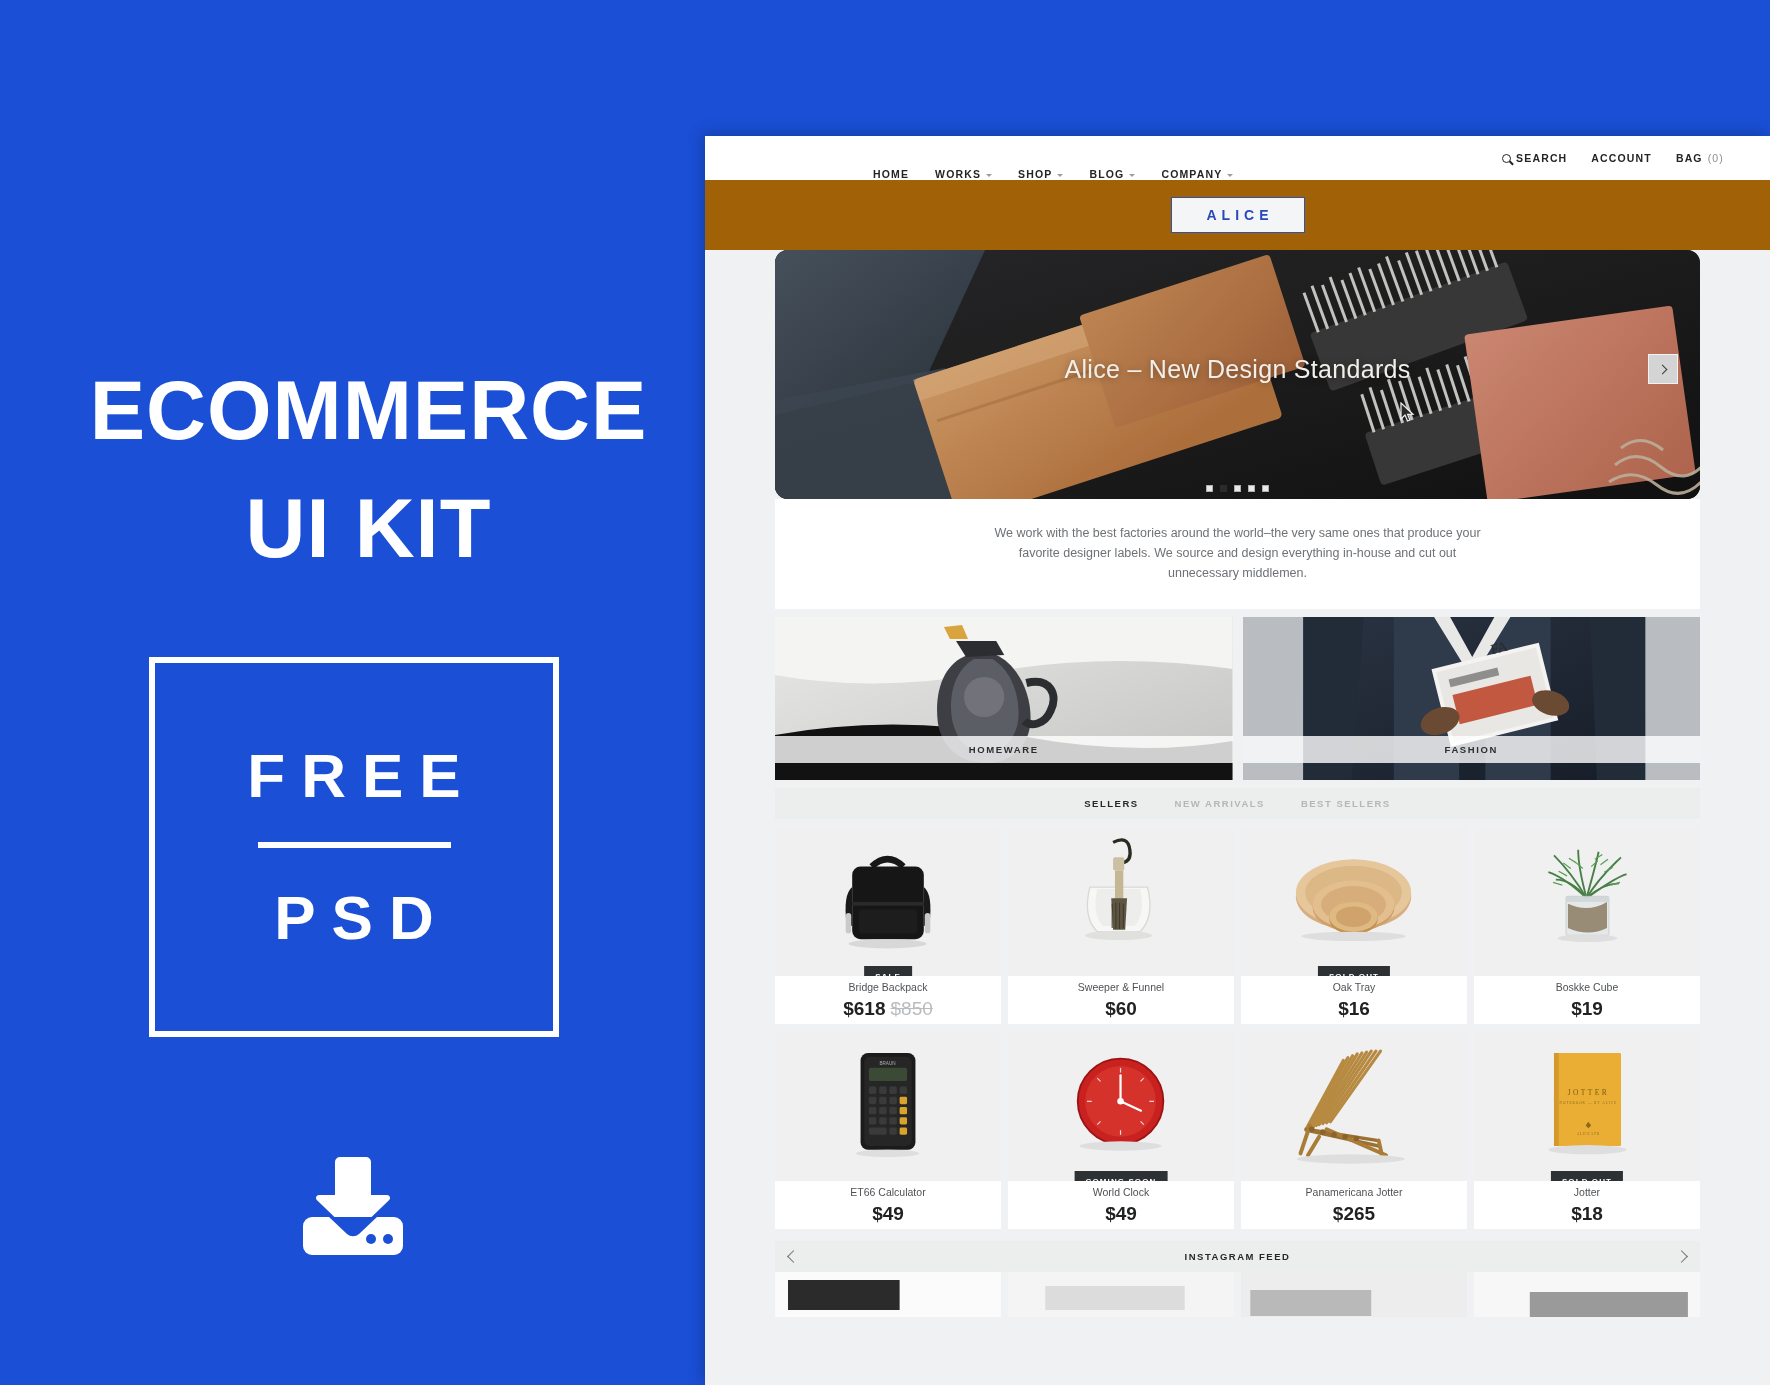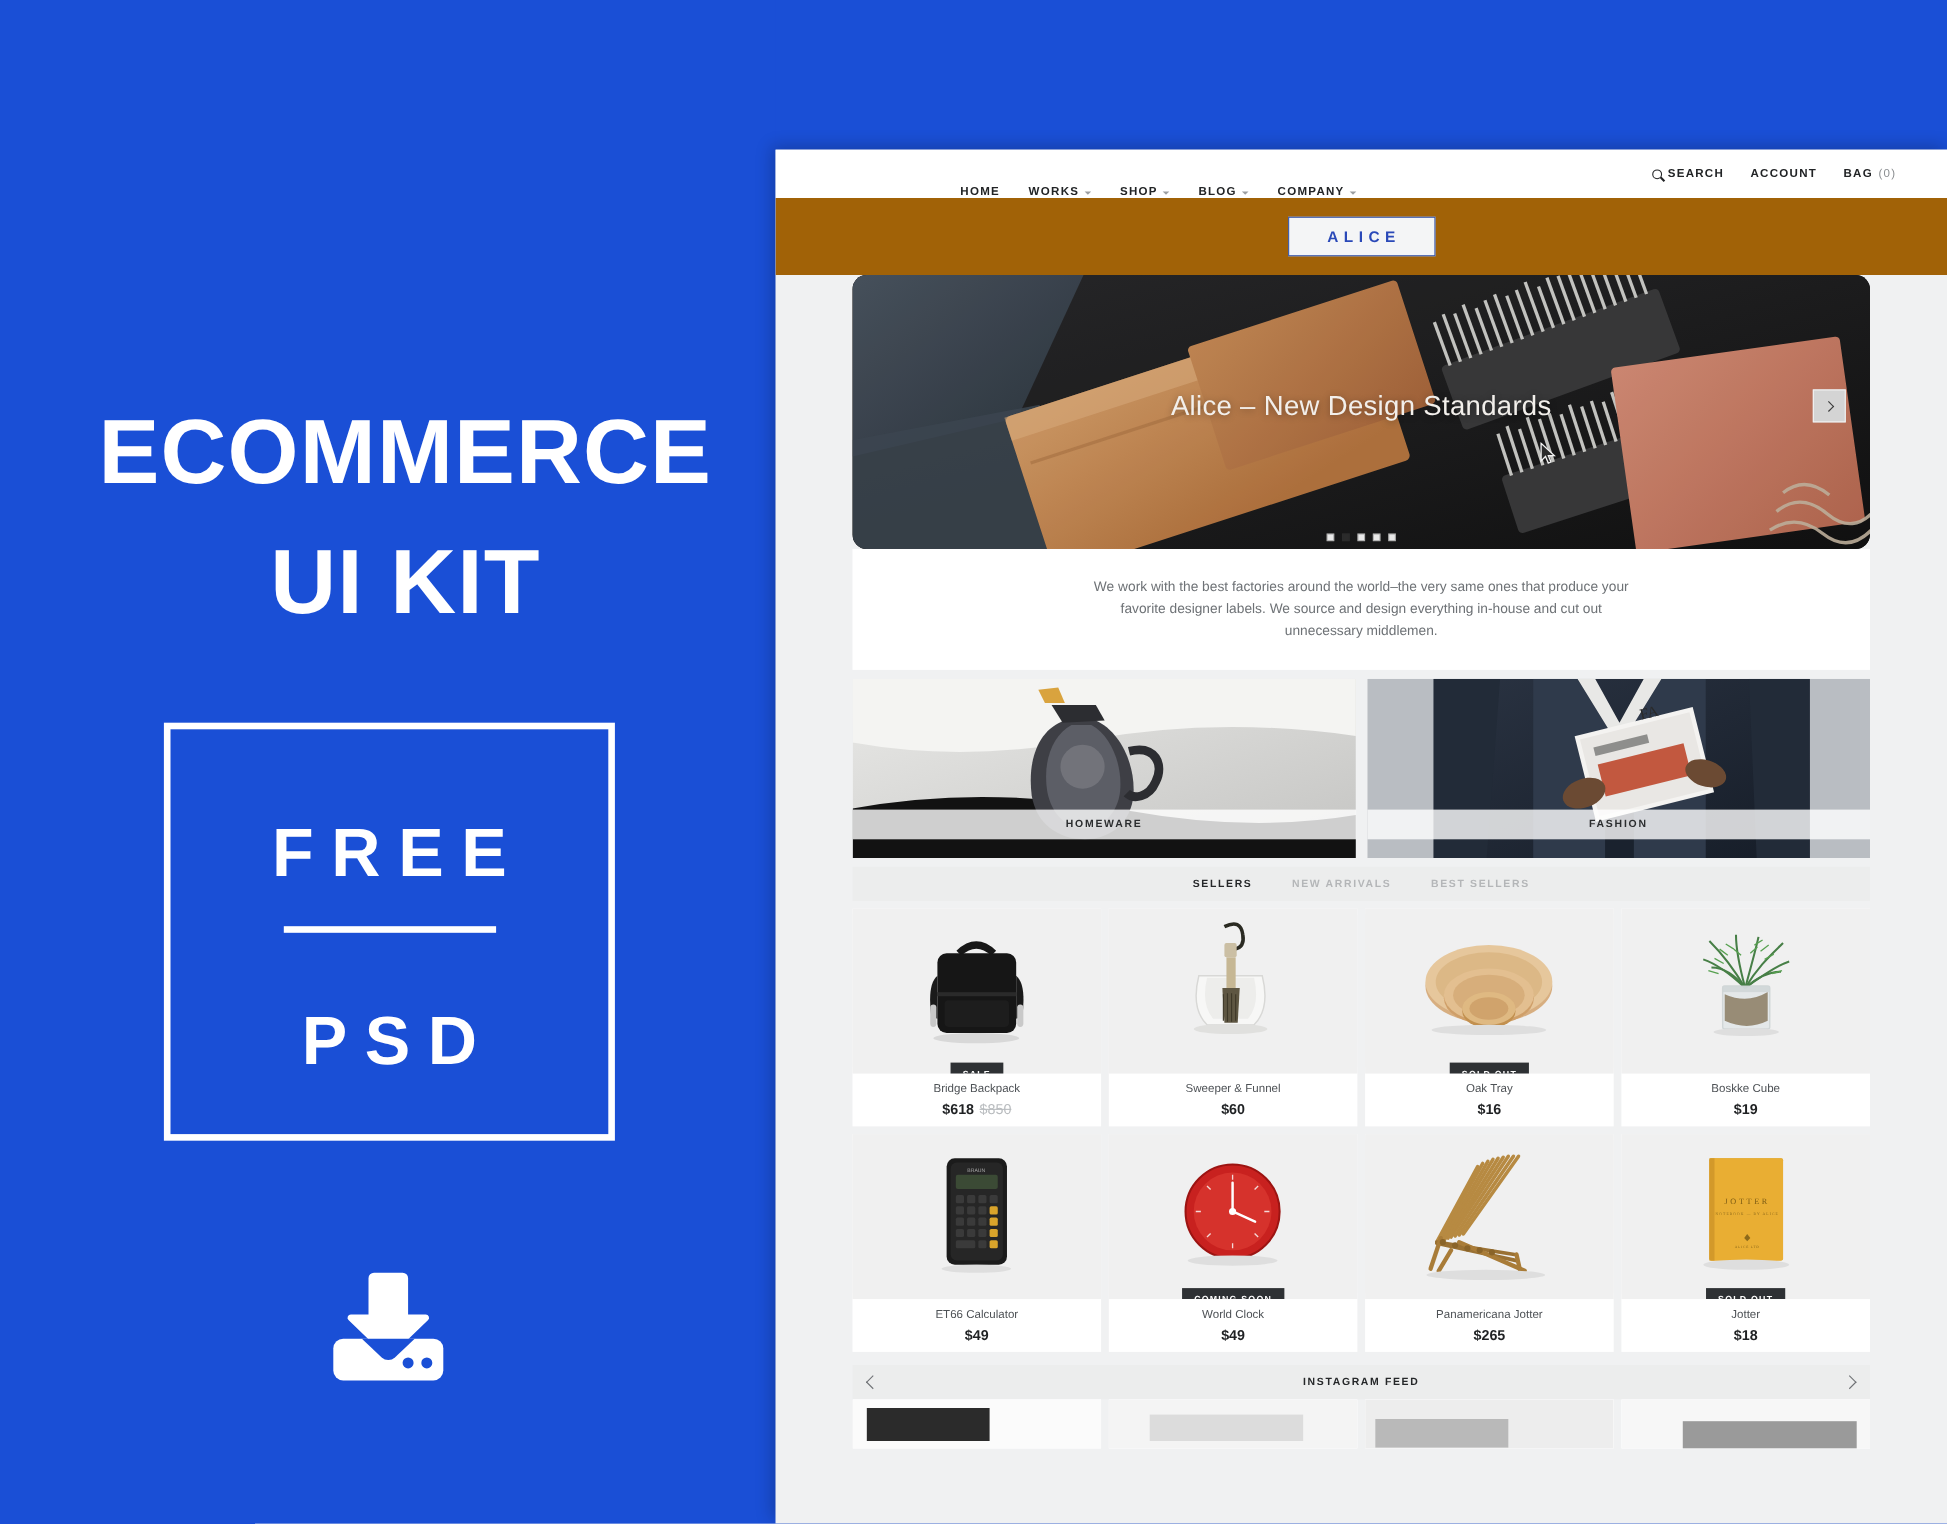--- a/index.html
+++ b/index.html
@@ -42,21 +42,20 @@
     align-items: center;
     justify-content: center;
   }
   .fp-word {
     color: #ffffff;
     font-weight: bold;
     font-size: 62px;
     letter-spacing: 16px;
     text-indent: 16px;
     line-height: 72px;
-    margin-top: 29px;
   }
   #fp-divider {
     width: 193px;
     height: 6px;
     background: #ffffff;
     margin: 30px 0 34px 0;
   }
 
   #download-icon-wrap {
     position: absolute;
@@ -298,21 +297,21 @@
     padding: 6px 11px;
     z-index: 4;
   }
   .pcard-info {
     height: 48px;
     display: flex; flex-direction: column;
     align-items: center; justify-content: center;
     gap: 5px;
   }
   .pname { font-size: 10.5px; color: #4e5256; font-weight: 300; }
-  .pprice { font-size: 13px; font-weight: bold; color: #1f2123; }
+  .pprice { font-size: 19px; font-weight: bold; color: #1f2123; }
   .pprice .old {
     color: #b9bcbf; font-weight: normal;
     text-decoration: line-through; margin-left: 5px;
   }
 
   
   #insta-band {
     margin: 12px 70px 0 70px;
     height: 31px;
     background: #eceded;

